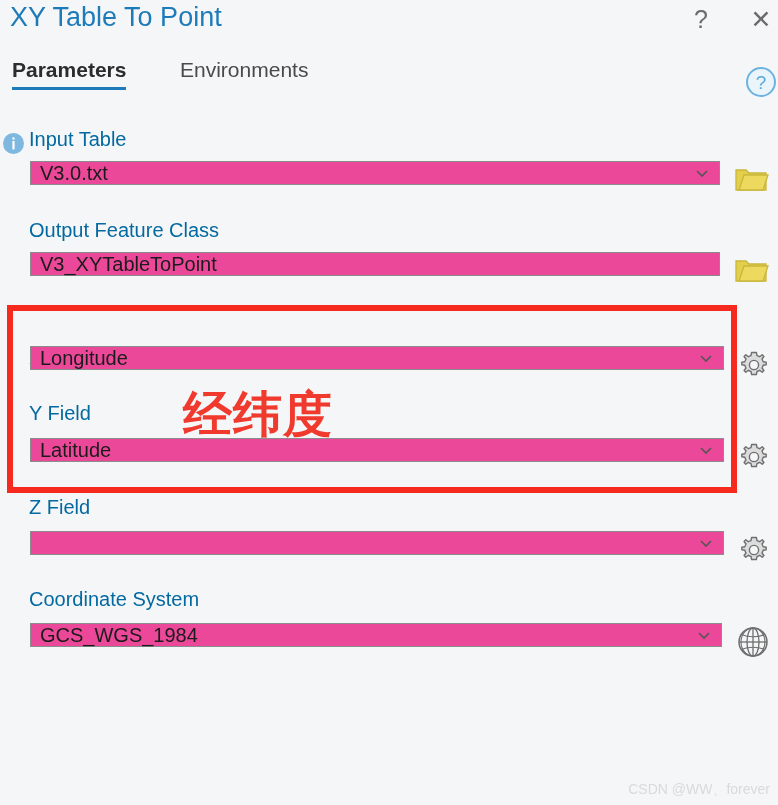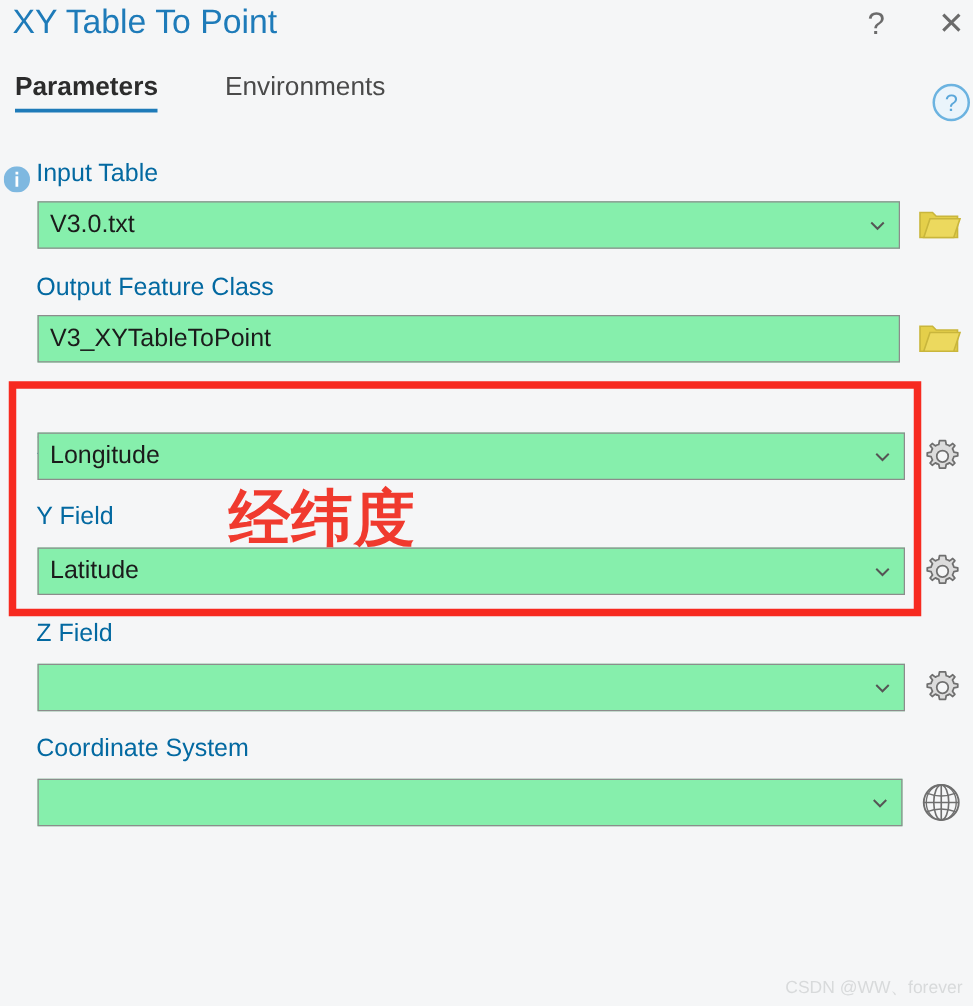--- a/index.html
+++ b/index.html
@@ -92,23 +92,23 @@
   }
   .field-label {
     position: absolute;
     font-size: 20px;
     color: #0369a1;
     white-space: nowrap;
   }
   .field-box {
     position: absolute;
     box-sizing: border-box;
-    background: #86efac;
+    background: #ec4899;
     border: 1px solid #8c8c8c;
-    height: 38px;
+    height: 24px;
   }
   .field-value {
     position: absolute;
     left: 9px; top: 50%;
     transform: translateY(-50%);
     font-size: 20px;
     color: #1b1b1b;
     white-space: nowrap;
   }
   .chev {
@@ -272,20 +272,21 @@
       <svg width="32" height="32" viewBox="0 0 32 32">
         <path d="M16 3.5 l2.4 0 0.6 3.1 a9.6 9.6 0 0 1 2.7 1.1 l2.5-1.9 1.7 1.7 -1.9 2.5 a9.6 9.6 0 0 1 1.1 2.7 l3.1 0.6 0 2.4 -3.1 0.6 a9.6 9.6 0 0 1 -1.1 2.7 l1.9 2.5 -1.7 1.7 -2.5-1.9 a9.6 9.6 0 0 1 -2.7 1.1 l-0.6 3.1 -2.4 0 -2.4 0 -0.6-3.1 a9.6 9.6 0 0 1 -2.7-1.1 l-2.5 1.9 -1.7-1.7 1.9-2.5 a9.6 9.6 0 0 1 -1.1-2.7 l-3.1-0.6 0-2.4 3.1-0.6 a9.6 9.6 0 0 1 1.1-2.7 l-1.9-2.5 1.7-1.7 2.5 1.9 a9.6 9.6 0 0 1 2.7-1.1 l0.6-3.1 z" fill="#dcdcdc" stroke="#6f6f6f" stroke-width="1.4" stroke-linejoin="round"></path>
         <circle cx="16" cy="16" r="4.6" fill="#f5f6f7" stroke="#6f6f6f" stroke-width="1.4"></circle>
       </svg>
     </span>
   </div>
 
   <div class="field-row">
     <span class="field-label" style="left:29px; top:470px;">Coordinate System</span>
     <div class="field-box" style="left:30px; top:505px; width:692px;">
+      <span class="field-value">GCS_WGS_1984</span>
       <span class="chev">
         <svg width="14" height="14" viewBox="0 0 14 14">
           <path d="M2 5 L7 10 L12 5" fill="none" stroke="#555" stroke-width="1.6"></path>
         </svg>
       </span>
     </div>
     <span class="side-icon" style="left:736px; top:507px;">
       <svg width="34" height="34" viewBox="0 0 34 34">
         <circle cx="17" cy="17" r="14" fill="none" stroke="#6f6f6f" stroke-width="1.5"></circle>
         <ellipse cx="17" cy="17" rx="6" ry="14" fill="none" stroke="#6f6f6f" stroke-width="1.3"></ellipse>

